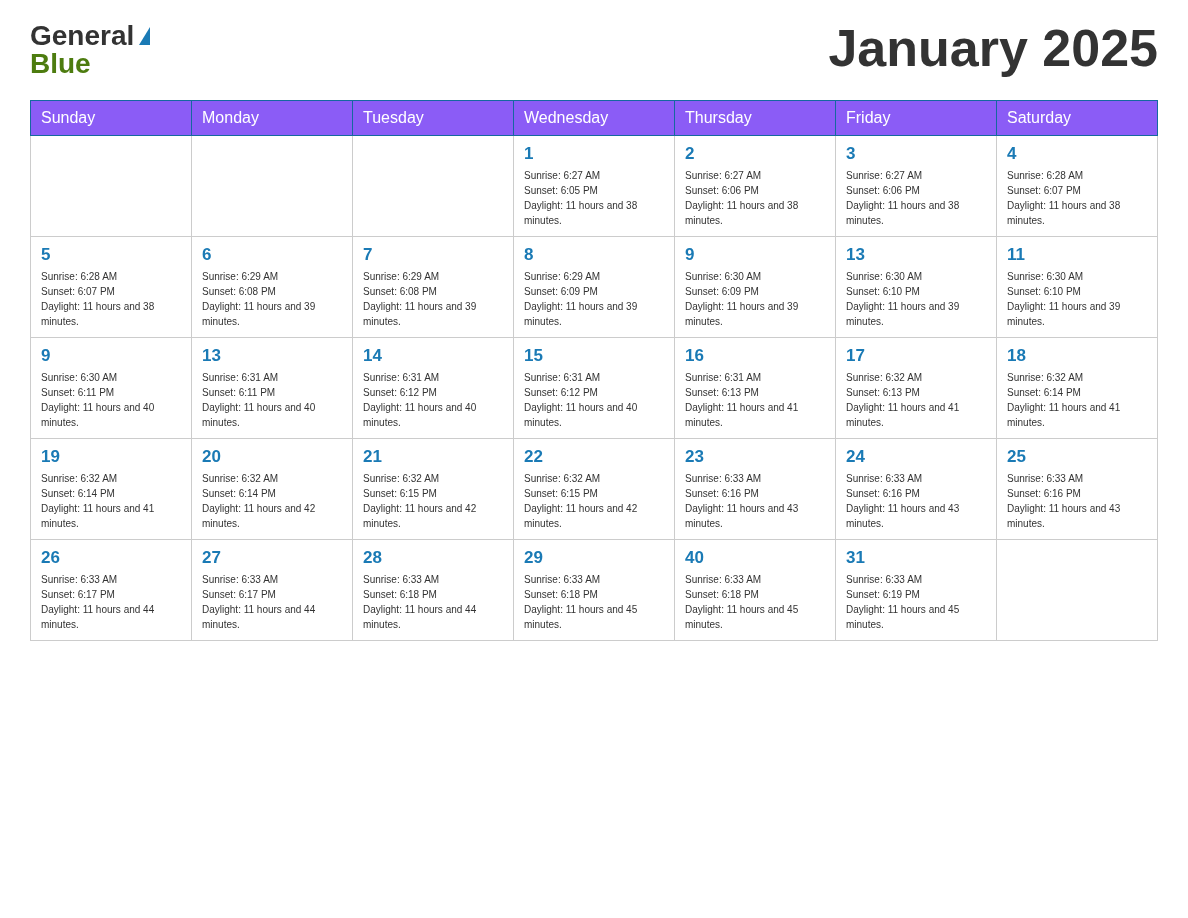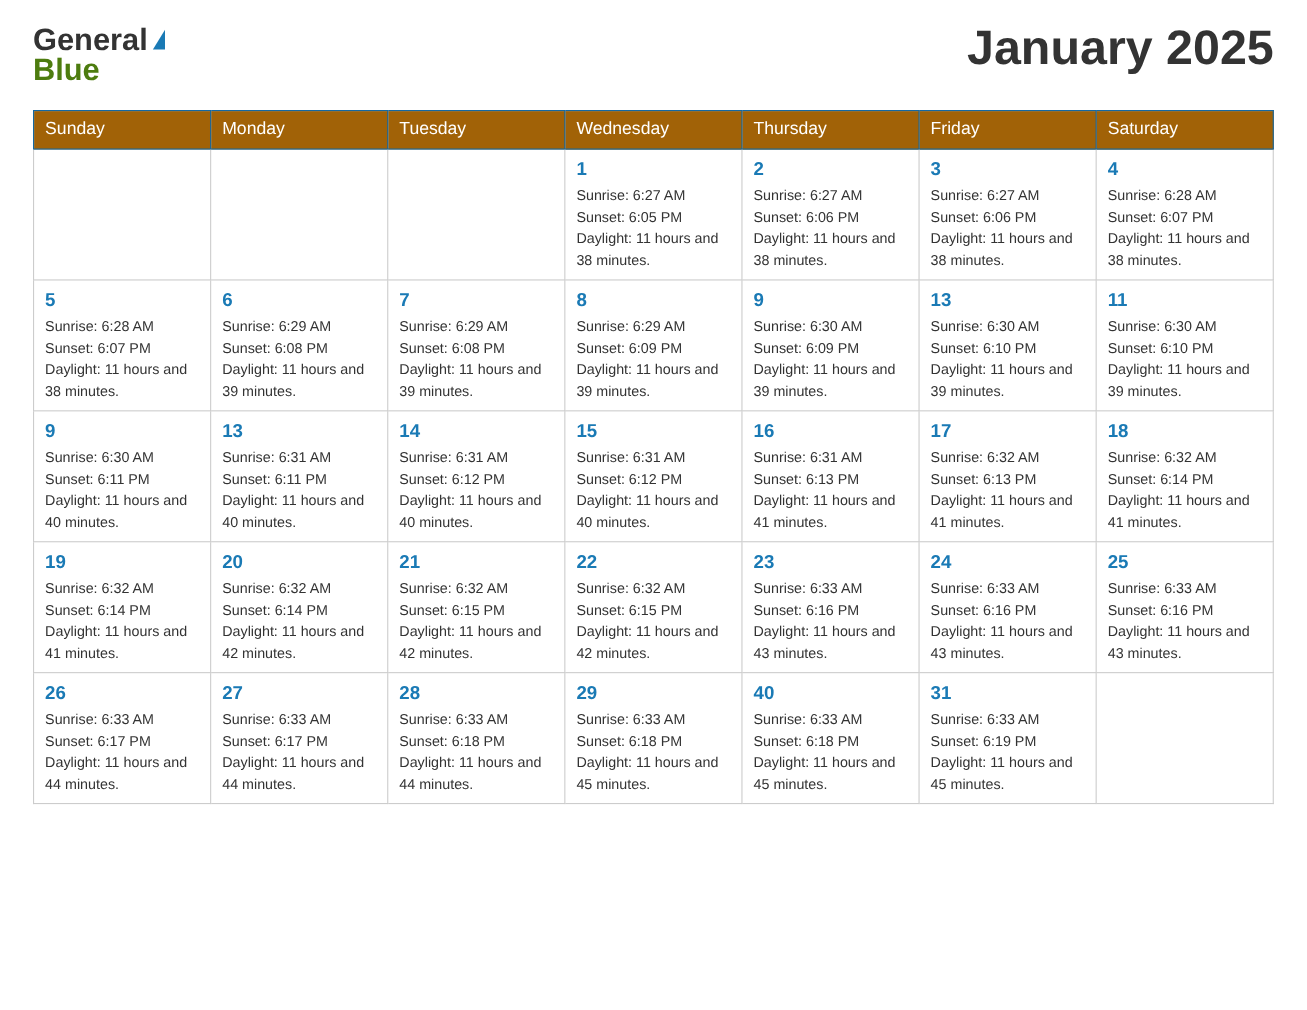--- a/index.html
+++ b/index.html
@@ -18,37 +18,37 @@
     }
     .logo-text-general {
       font-size: 28px;
       font-weight: bold;
       color: #333;
     }
     .title-block {
       text-align: right;
     }
     .month-title {
-      font-size: 44px;
+      font-size: 52px;
       font-weight: bold;
       color: #333;
       line-height: 1.1;
     }
     .location-title {
       font-size: 22px;
       color: #555;
       margin-top: 4px;
     }
     .calendar {
       width: 100%;
       border-collapse: collapse;
       border: 1px solid #ccc;
     }
     .calendar th {
-      background-color: #a16207;
+      background-color: #8b5cf6;
       color: #fff;
       font-size: 16px;
       font-weight: normal;
       padding: 8px 10px;
       text-align: left;
       border: 1px solid #1568a0;
     }
     .calendar td {
       vertical-align: top;
       padding: 8px 10px;
@@ -59,21 +59,21 @@
       color: #333;
     }
     .day-number {
       font-size: 17px;
       color: #1a7ab5;
       font-weight: bold;
       display: block;
       margin-bottom: 4px;
     }
     .day-info {
-      font-size: 13px;
+      font-size: 10px;
       color: #333;
       line-height: 1.5;
     }
     .empty-cell {
       background: #fff;
     }
     .logo-wrapper {
       display: flex;
       flex-direction: column;
       align-items: flex-start;

